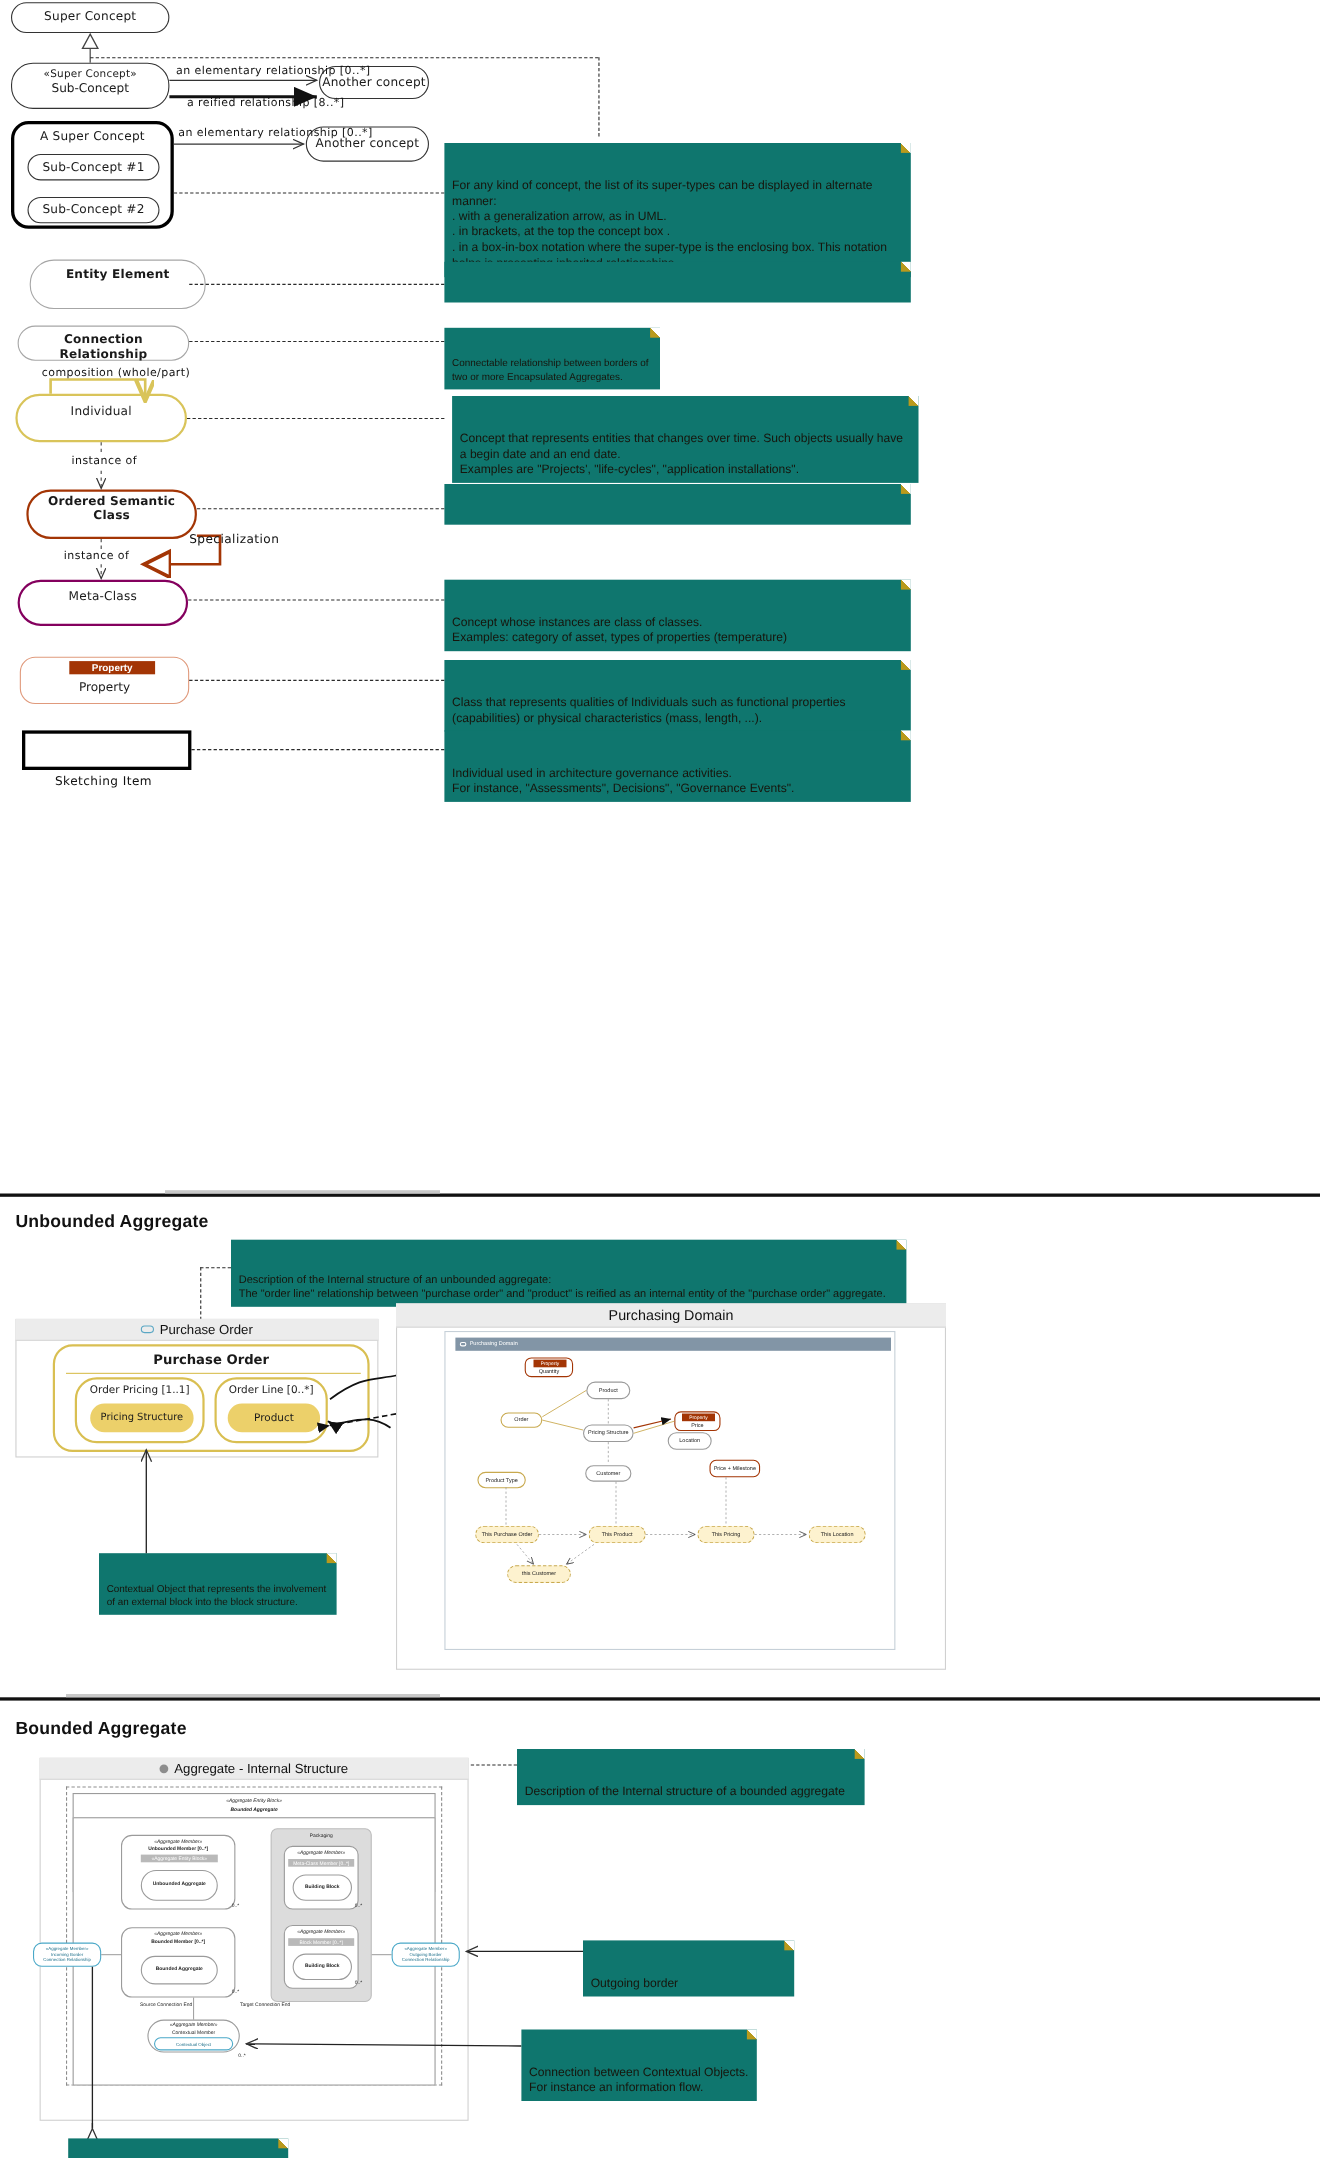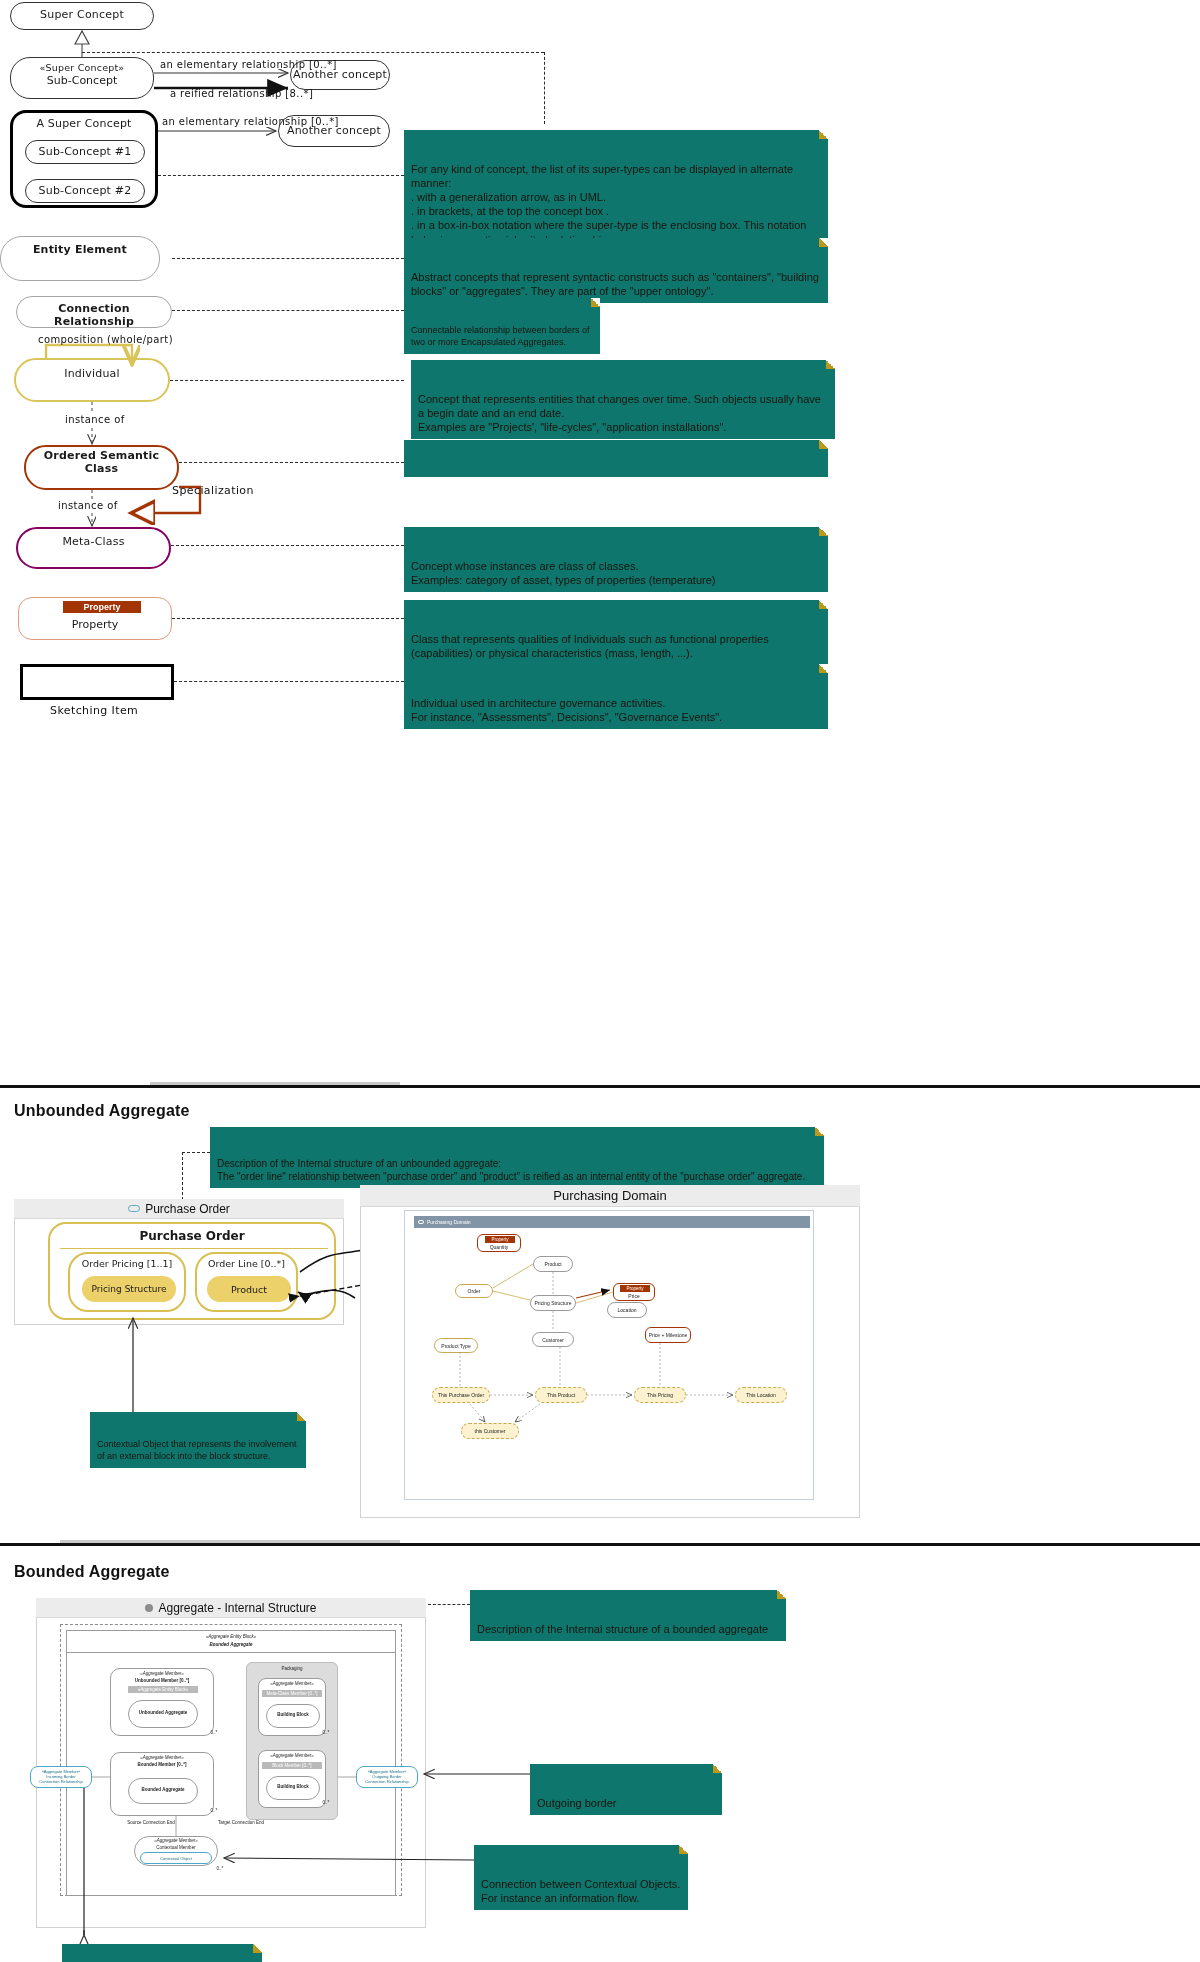--- a/index.html
+++ b/index.html
@@ -143,21 +143,21 @@
 </div>
 
 <div class="capsule" style="left:290px; top:60px; width:100px; height:30px; border-radius:15px;">
   <div class="cap-title" style="padding-top:7px;">Another concept</div>
 </div>
 
 <div class="capsule" style="left:278px; top:115px; width:112px; height:32px; border-radius:16px;">
   <div class="cap-title" style="padding-top:8px;">Another concept</div>
 </div>
 
-<div class="capsule cap-grey" style="left:0; top:236px; width:160px; height:45px; border-radius:22px;">
+<div class="capsule cap-grey" style="left:27px; top:236px; width:160px; height:45px; border-radius:22px;">
   <div class="cap-title" style="padding-top:6px;font-weight:600;">Entity Element</div>
 </div>
 
 <div class="capsule cap-grey" style="left:16px; top:296px; width:156px; height:32px; border-radius:16px;">
   <div class="cap-title" style="padding-top:5px;font-weight:600;">Connection Relationship</div>
 </div>
 
 <div class="capsule cap-yellow" style="left:14px; top:358px; width:156px; height:44px; border-radius:22px;">
   <div class="cap-title" style="padding-top:7px;">Individual</div>
 </div>
@@ -240,21 +240,20 @@
 
 <div class="note" style="left:404px; top:130px; width:424px;">
   <span class="fold"></span>
   <span>For any kind of concept, the list of its super-types can be displayed in alternate manner:
 . with a generalization arrow, as in UML.
 . in brackets, at the top the concept box .
 . in a box-in-box notation where the super-type is the enclosing box. This notation helps is presenting inherited relationships.</span>
 </div>
 <div class="note" style="left:404px; top:238px; width:424px;">
   <span class="fold"></span>
-  <span>Abstract concepts that represent syntactic constructs such as "containers", "building blocks" or "aggregates". They are part of the "upper ontology".</span>
 </div>
 <div class="note small" style="left:404px; top:298px; width:196px;">
   <span class="fold"></span>
   <span>Connectable relationship between borders of
 two or more Encapsulated Aggregates.</span>
 </div>
 <div class="note" style="left:411px; top:360px; width:424px;">
   <span class="fold"></span>
   <span>Concept that represents entities that changes over time. Such objects usually have a begin date and an end date.
 Examples are "Projects', "life-cycles", "application installations".</span>

